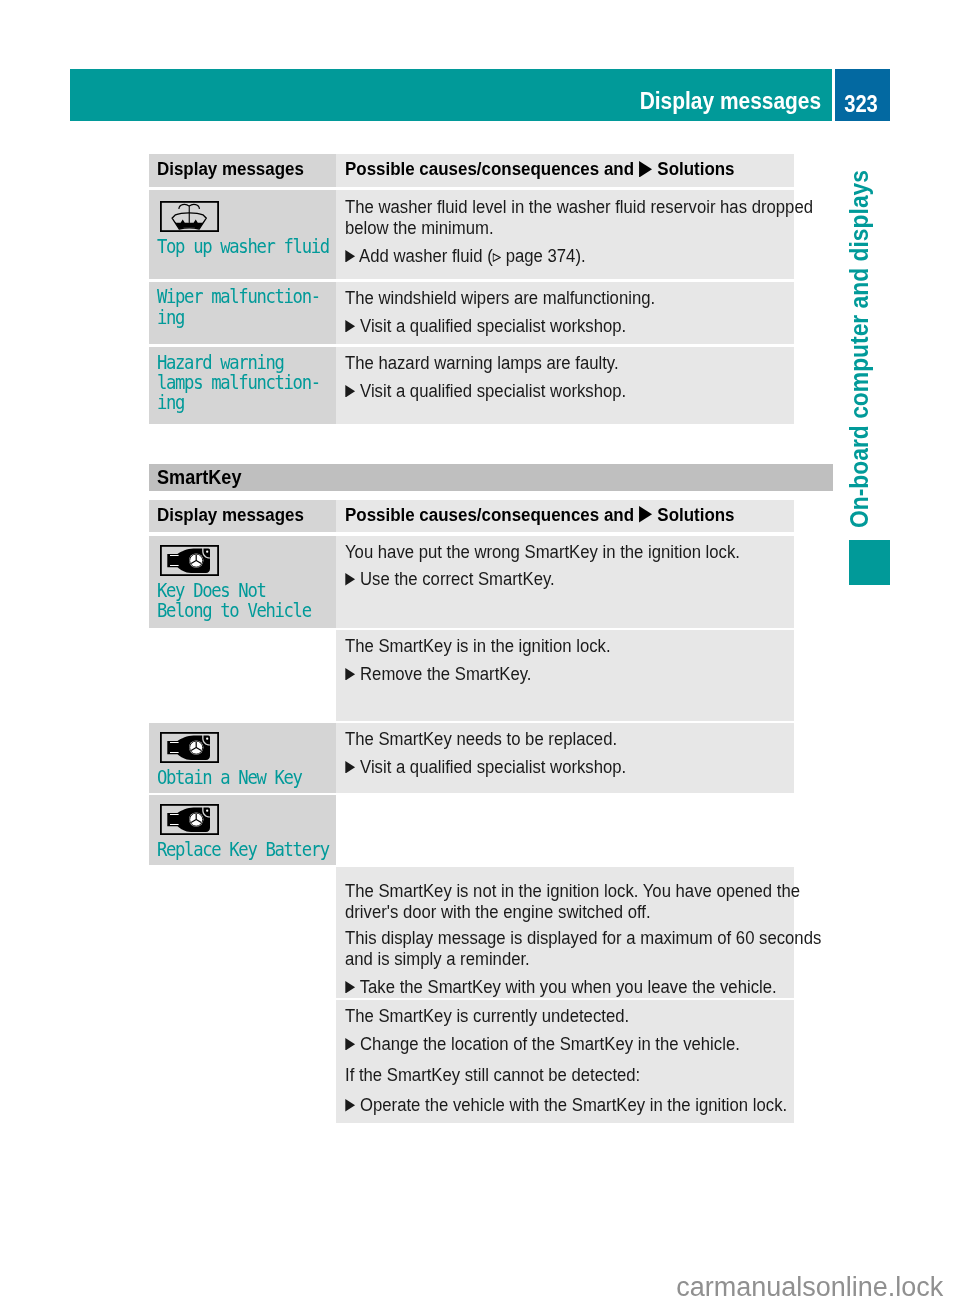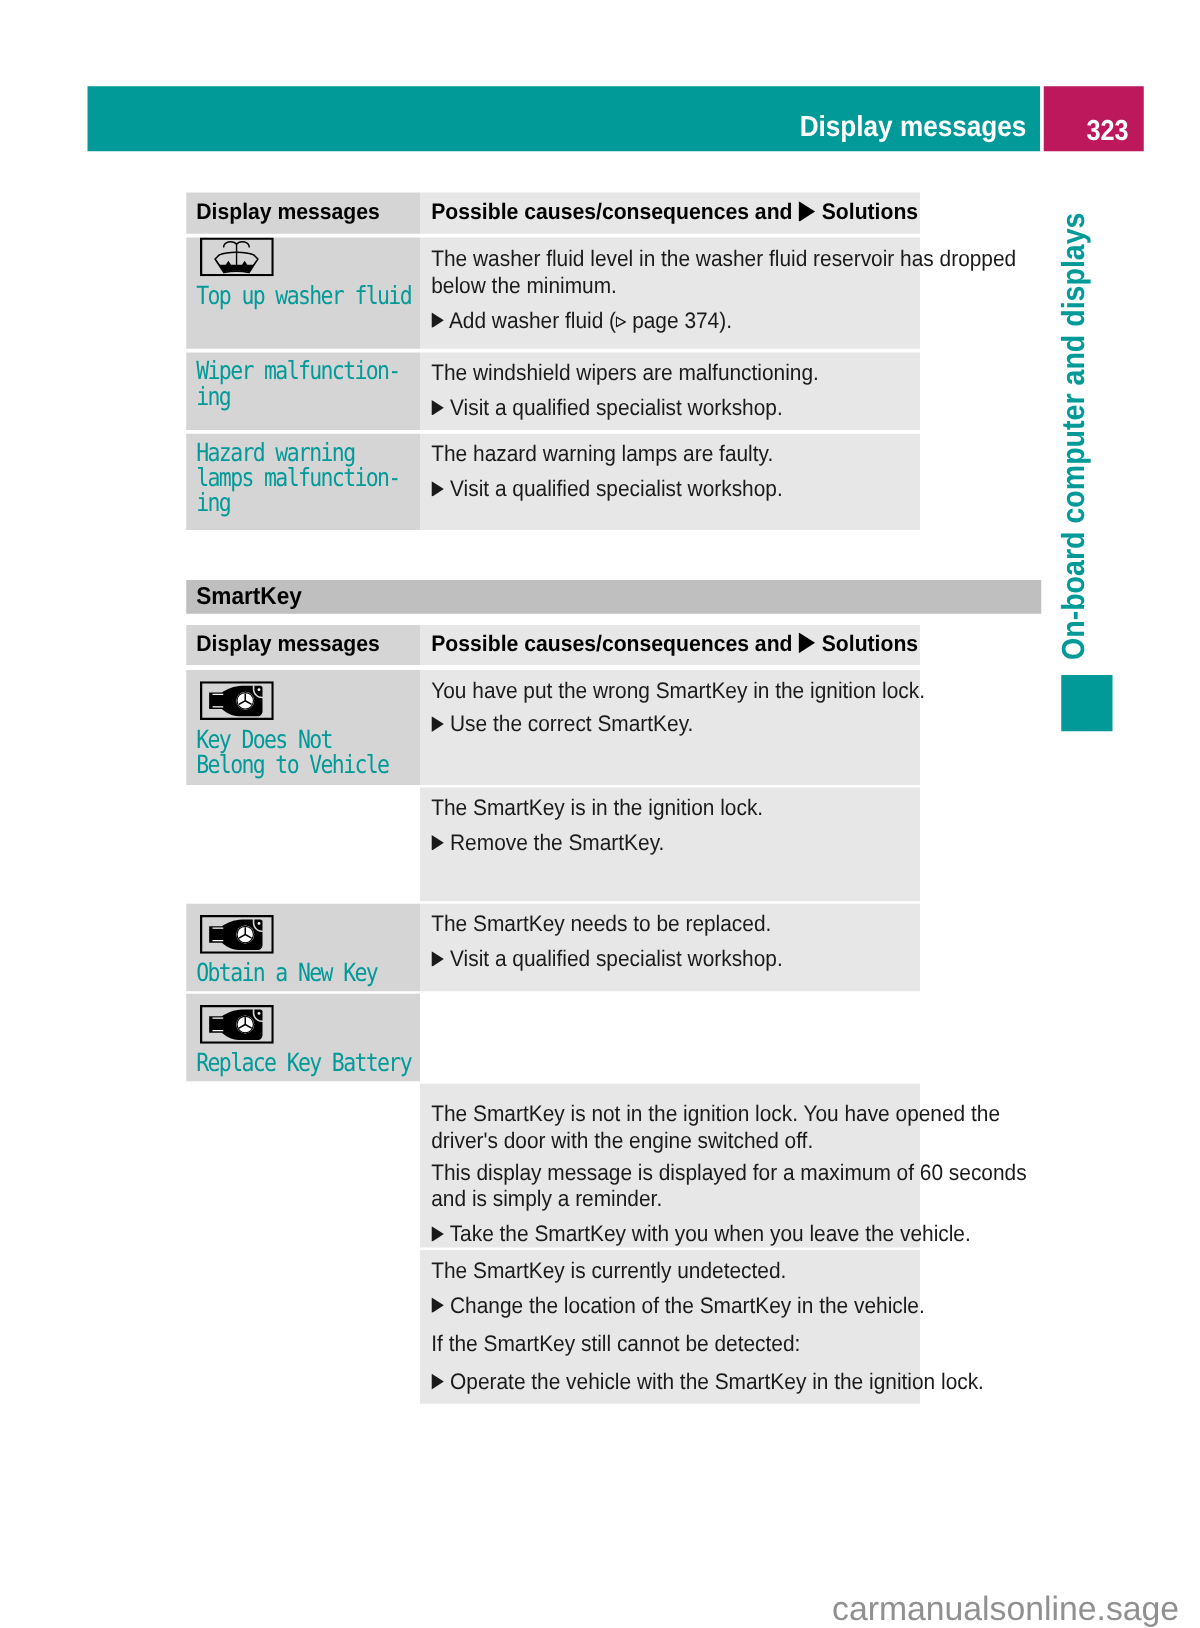--- a/index.html
+++ b/index.html
@@ -5,41 +5,41 @@
   html,body{margin:0;padding:0;}
   body{width:960px;height:1302px;background:#ffffff;
        font-family:"Liberation Sans",sans-serif;position:relative;overflow:hidden;}
   .page{position:absolute;left:0;top:0;width:960px;height:1302px;}
 
   
   .hdr-bar{position:absolute;left:70px;top:69px;width:762px;height:52px;background:#019a99;}
   .hdr-title{position:absolute;right:11.1px;top:0;height:52px;line-height:64.5px;
              color:#ffffff;font-size:23.2px;font-weight:bold;
              transform:scaleX(0.902);transform-origin:100% 50%;}
-  .hdr-page{position:absolute;left:835px;top:69px;width:55px;height:52px;background:#be185d;padding-left:25px;}
+  .hdr-page{position:absolute;left:835px;top:69px;width:55px;height:52px;background:#0369a1;}
   .hdr-page span{display:block;width:52px;height:52px;line-height:70px;
                  text-align:center;color:#ffffff;font-size:23.2px;font-weight:bold;
                  transform:scaleX(0.87);}
 
   
   .side-tab{position:absolute;left:843.6px;top:168px;width:30px;height:360px;}
   .side-tab span{display:block;position:absolute;left:0;top:0;width:360px;height:30px;
                  transform-origin:0 0;transform:rotate(-90deg) translate(-360px,0) scaleX(0.896);
                  color:#019a99;font-size:25.5px;font-weight:bold;white-space:nowrap;
                  line-height:30px;}
   .side-sq{position:absolute;left:849px;top:540px;width:41px;height:45px;background:#019a99;}
 
   
   .watermark{position:absolute;left:0;top:1273.5px;width:943.3px;text-align:right;
              color:#909090;font-size:27px;line-height:27px;}
 
   
   .row{position:absolute;left:149px;width:684px;}
   .c1{position:absolute;left:0;top:0;width:187px;height:100%;background:#d5d5d5;}
-  .c2{position:absolute;left:187px;top:0;width:400px;height:100%;background:#e7e7e7;}
+  .c2{position:absolute;left:187px;top:0;width:458px;height:100%;background:#e7e7e7;}
   .c1 .inner{padding:0 0 0 7.6px;}
   .c2 .inner{padding:0 0 0 9px;}
   .th{font-size:18px;font-weight:bold;color:#000;line-height:21.3px;padding-top:5.0px;white-space:nowrap;
       transform:scaleX(0.941);transform-origin:0 0;}
   .msg{font-family:"DejaVu Sans Mono",monospace;font-size:20px;color:#019a99;line-height:20.2px;
        white-space:pre;letter-spacing:-1.53px;transform:scaleX(0.86);transform-origin:0 0;}
   .note{font-size:18px;color:#1a1a1a;line-height:20.5px;white-space:pre;padding-top:2.6px;
         transform:scaleX(0.928);transform-origin:0 0;}
   .p{font-size:18px;color:#1a1a1a;line-height:21.3px;margin:0;white-space:nowrap;
      transform:scaleX(0.928);transform-origin:0 0;}
@@ -84,21 +84,21 @@
         <div class="c2">
           <div class="inner">
             <div class="th"><span>Possible causes/consequences and </span><span class="tri"><svg viewBox="0 0 10 12" width="14.8" height="16.6">
                   <polygon points="0,0 10,6 0,12" fill="#000"></polygon>
                 </svg></span><span> Solutions</span></div>
           </div>
         </div>
       </div>
       <div class="row" style="top:189.5px;height:89.2px">
         <div class="c1">
-          <div class="inner" style="padding-top:0">
+          <div class="inner" style="padding-top:11px">
             <div class="ibox"><svg width="59" height="31" viewBox="0 0 59 31">
                 <rect x="0.9" y="0.9" width="57.2" height="29.2" fill="none" stroke="#000" stroke-width="1.8"></rect>
                 <g fill="none" stroke="#000" stroke-width="1.15">
                   <path d="M18.9 8.0 C18.9 3.3 25.4 1.9 29.15 5.1"></path>
                   <path d="M39.4 8.0 C39.4 3.3 32.9 1.9 29.25 5.1"></path>
                 </g>
                 <rect x="28.7" y="4.4" width="1.1" height="17.6" fill="#000"></rect>
                 <path d="M29.2 11.8 C35.2 11.8 40.0 12.6 43.0 13.9 L46.3 17.2 L39.2 28.0 C36.0 27.3 32.6 26.9 29.2 26.9 C25.8 26.9 22.4 27.3 19.2 28.0 L12.1 17.2 L15.4 13.9 C18.4 12.6 23.2 11.8 29.2 11.8 Z" fill="none" stroke="#000" stroke-width="1.3"></path>
                 <path d="M13.3 18.9 L15.9 21.7 L20.6 21.7 L22.7 18.6 L24.8 21.7 L28.7 21.7 L28.7 21.9 L29.8 21.9 L29.8 21.7 L33.6 21.7 L35.7 18.6 L37.8 21.7 L42.5 21.7 L45.1 18.9 L39.2 27.7 C36.0 27.0 32.6 26.6 29.2 26.6 C25.8 26.6 22.4 27.0 19.2 27.7 Z" fill="#000"></path>
               </svg></div>
@@ -282,14 +282,14 @@
                 </svg></span> <span>Operate the vehicle with the SmartKey in the ignition lock.</span></p>
           </div>
         </div>
       </div>
     </div>
 
   <div class="sect">
     <span>SmartKey</span>
   </div>
 
-  <div class="watermark">carmanualsonline.sage</div>
+  <div class="watermark">carmanualsonline.lock</div>
 </div>
 
 </body></html>

